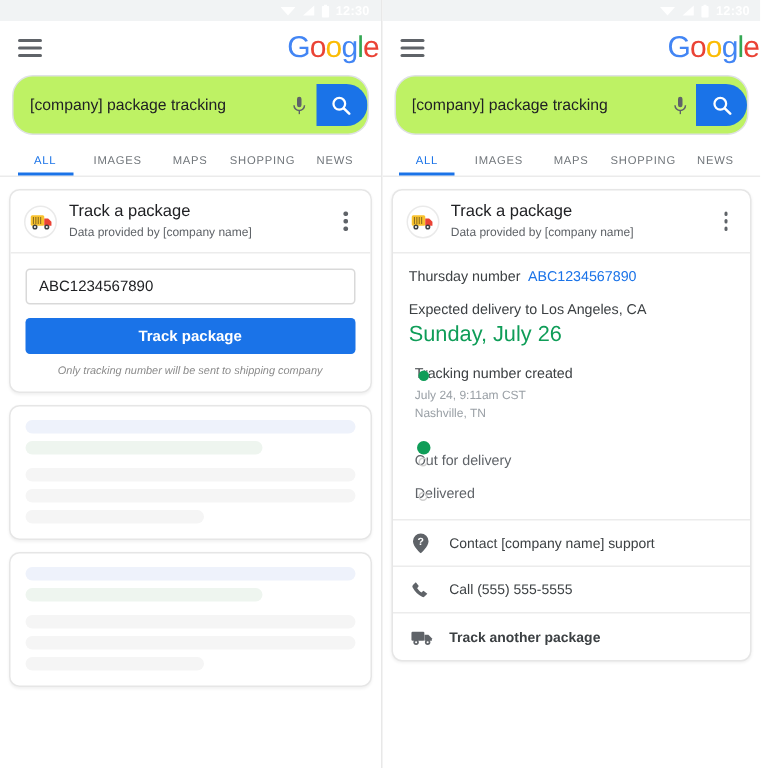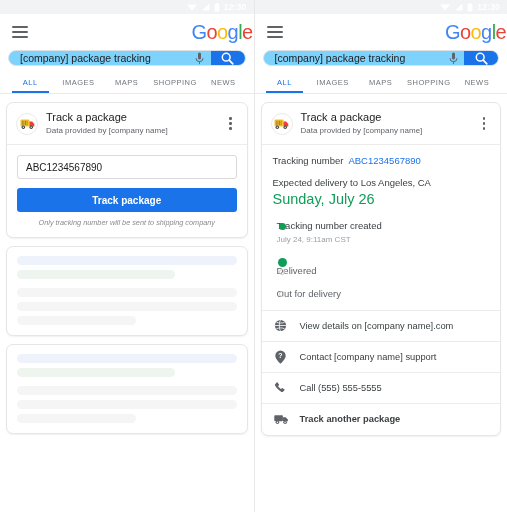--- a/index.html
+++ b/index.html
@@ -43,22 +43,22 @@
     font-size: 20px; letter-spacing: -0.6px; pointer-events:none;
     font-family: "Liberation Serif", serif;
   }
   .logo span { font-family:"Liberation Sans", sans-serif; font-weight:400; }
   .g-b { color:#4285F4; } .g-r { color:#EA4335; }
   .g-y { color:#FBBC05; } .g-g { color:#34A853; }
 
   
   .searchwrap { padding: 0 8px 6px 8px; }
   .searchbar {
-    height: 16px; border:1px solid #dfe1e5; border-radius: 14px;
-    display:flex; align-items:center; background:#7dd3fc; overflow:hidden;
+    height: 40px; border:1px solid #dfe1e5; border-radius: 14px;
+    display:flex; align-items:center; background:#bef264; overflow:hidden;
   }
   .sq {
     flex:1; border:none; outline:none; font-size:10.5px; color:#202124;
     padding-left: 11px; background:transparent;
     font-family:"Liberation Sans", sans-serif;
   }
   .mic { width: 22px; display:flex; align-items:center; justify-content:center; cursor:pointer;}
   .searchbtn {
     width: 34px; height: 28px; background:#1a73e8;
     display:flex; align-items:center; justify-content:center;
@@ -373,78 +373,70 @@
           <div class="kebab">
               <i></i>
               <i></i>
               <i></i>
             </div>
         </div>
         <div class="divider"></div>
 
         <div class="detail">
           <div class="trk-row">
-            <span>Tracking number</span><span class="tnum">ABC1234567890</span>
+            <span>Thursday number</span><span class="tnum">ABC1234567890</span>
           </div>
           <div class="exp">Expected delivery to Los Angeles, CA</div>
           <div class="expdate">Sunday, July 26</div>
 
           <div class="timeline">
 
             <div class="tl-item">
               <div class="tl-gut">
                 <span class="dot"></span>
                 <span class="tl-line"></span>
               </div>
               <div class="tl-body">
                 <div class="tl-title">Tracking number created</div>
                 <div class="tl-meta">July 24, 9:11am CST</div>
+                <div class="tl-meta">Nashville, TN</div>
               </div>
             </div>
 
             <div class="tl-item">
               <div class="tl-gut">
                 <span class="dot big"></span>
                 <span class="tl-line faint"></span>
               </div>
             </div>
 
             <div class="tl-item">
               <div class="tl-gut">
                 <span class="dot hollow"></span>
+                <span class="tl-line faint"></span>
               </div>
               <div class="tl-body">
-                <div class="tl-title muted">Delivered</div>
+                <div class="tl-title muted">Out for delivery</div>
               </div>
             </div>
 
             <div class="tl-item">
               <div class="tl-gut">
                 <span class="dot hollow"></span>
-                <span class="tl-line faint"></span>
               </div>
               <div class="tl-body">
-                <div class="tl-title muted">Out for delivery</div>
+                <div class="tl-title muted">Delivered</div>
               </div>
             </div>
 
           </div>
         </div>
 
         <div class="actions">
 
-          <div class="arow">
-            <div class="aico">
-              <svg width="13" height="13" viewBox="0 0 13 13">
-                  <circle cx="6.5" cy="6.5" r="5.6" fill="#5f6368"></circle>
-                  <path d="M6.5 1.1c-1.5 1.6-1.5 9.2 0 10.8M1 6.5h11M2.4 3.2c2.3 1.2 5.9 1.2 8.2 0M2.4 9.8c2.3-1.2 5.9-1.2 8.2 0" fill="none" stroke="#ffffff" stroke-width="0.8"></path>
-                </svg>
-            </div>
-            <div class="alabel">View details on [company name].com</div>
-          </div>
 
           <div class="arow">
             <div class="aico">
               <svg width="13" height="14" viewBox="0 0 13 14">
                   <path d="M6.5 0.6a5.2 5.2 0 0 0-5.2 5.2c0 3.6 5.2 8 5.2 8s5.2-4.4 5.2-8A5.2 5.2 0 0 0 6.5.6z" fill="#5f6368"></path>
                   <text x="6.5" y="8.4" font-size="7" font-family="Liberation Sans, sans-serif" font-weight="bold" fill="#ffffff" text-anchor="middle">?</text>
                 </svg>
             </div>
             <div class="alabel">Contact [company name] support</div>
           </div>

